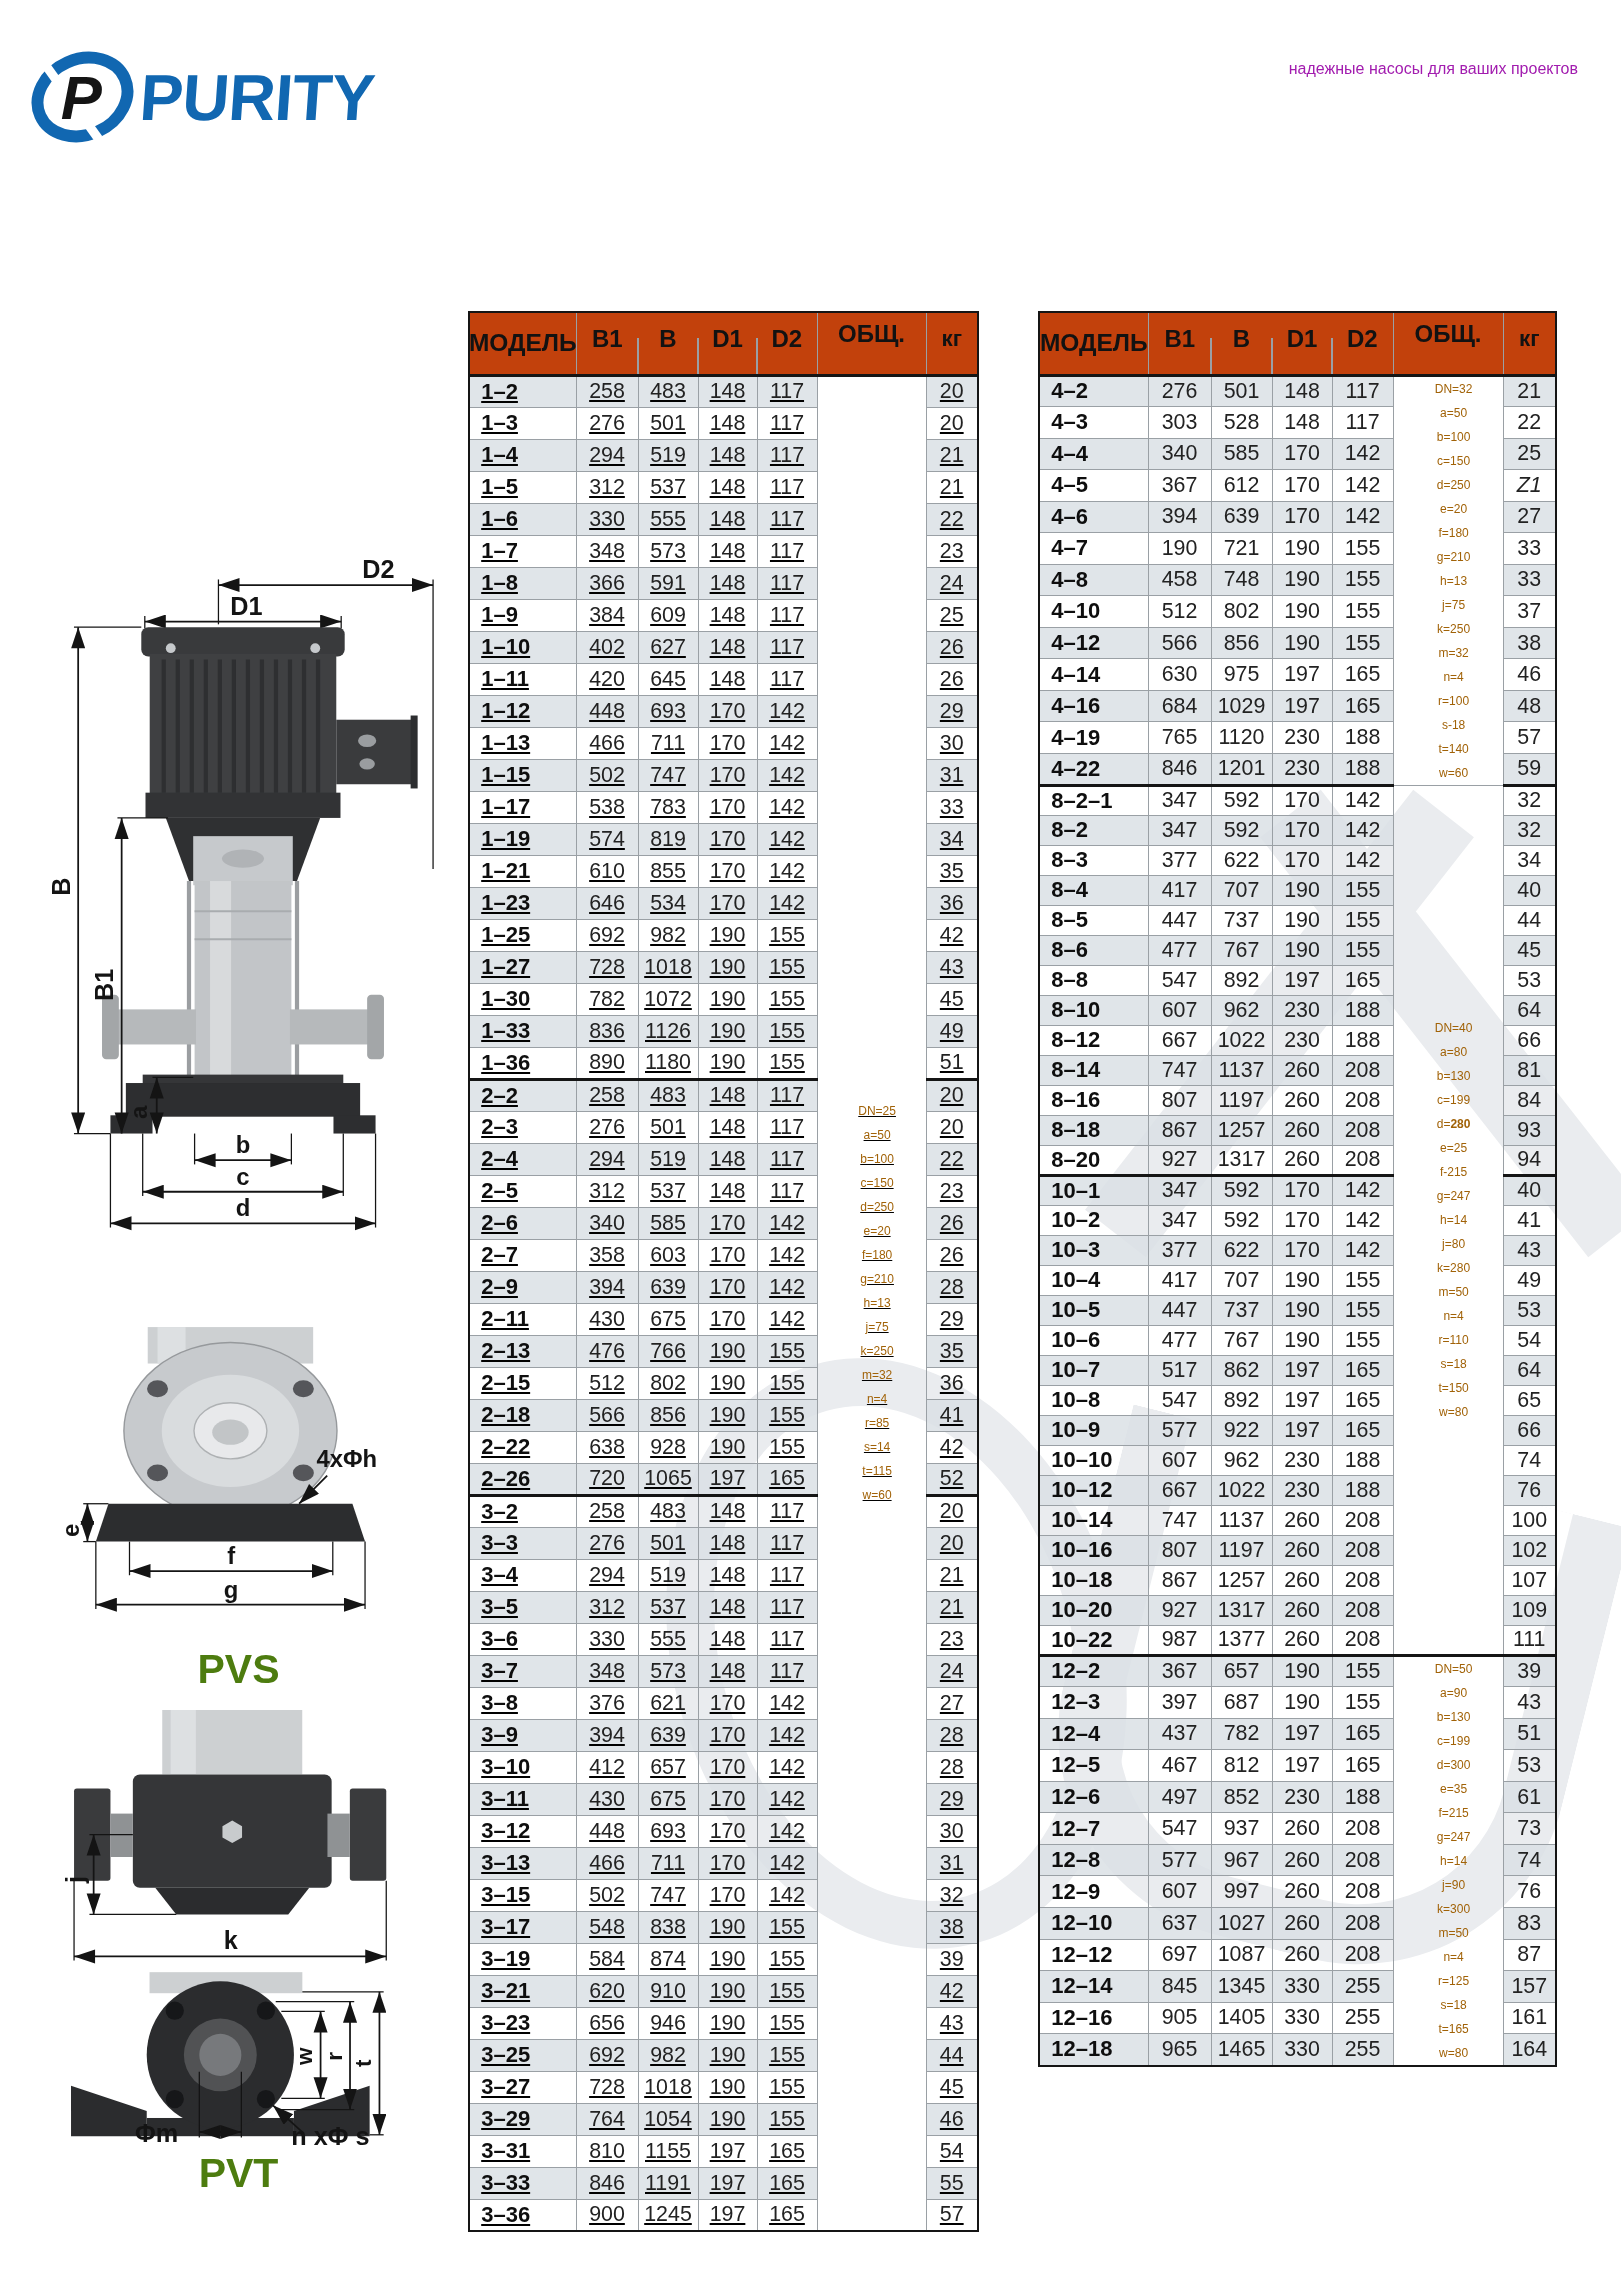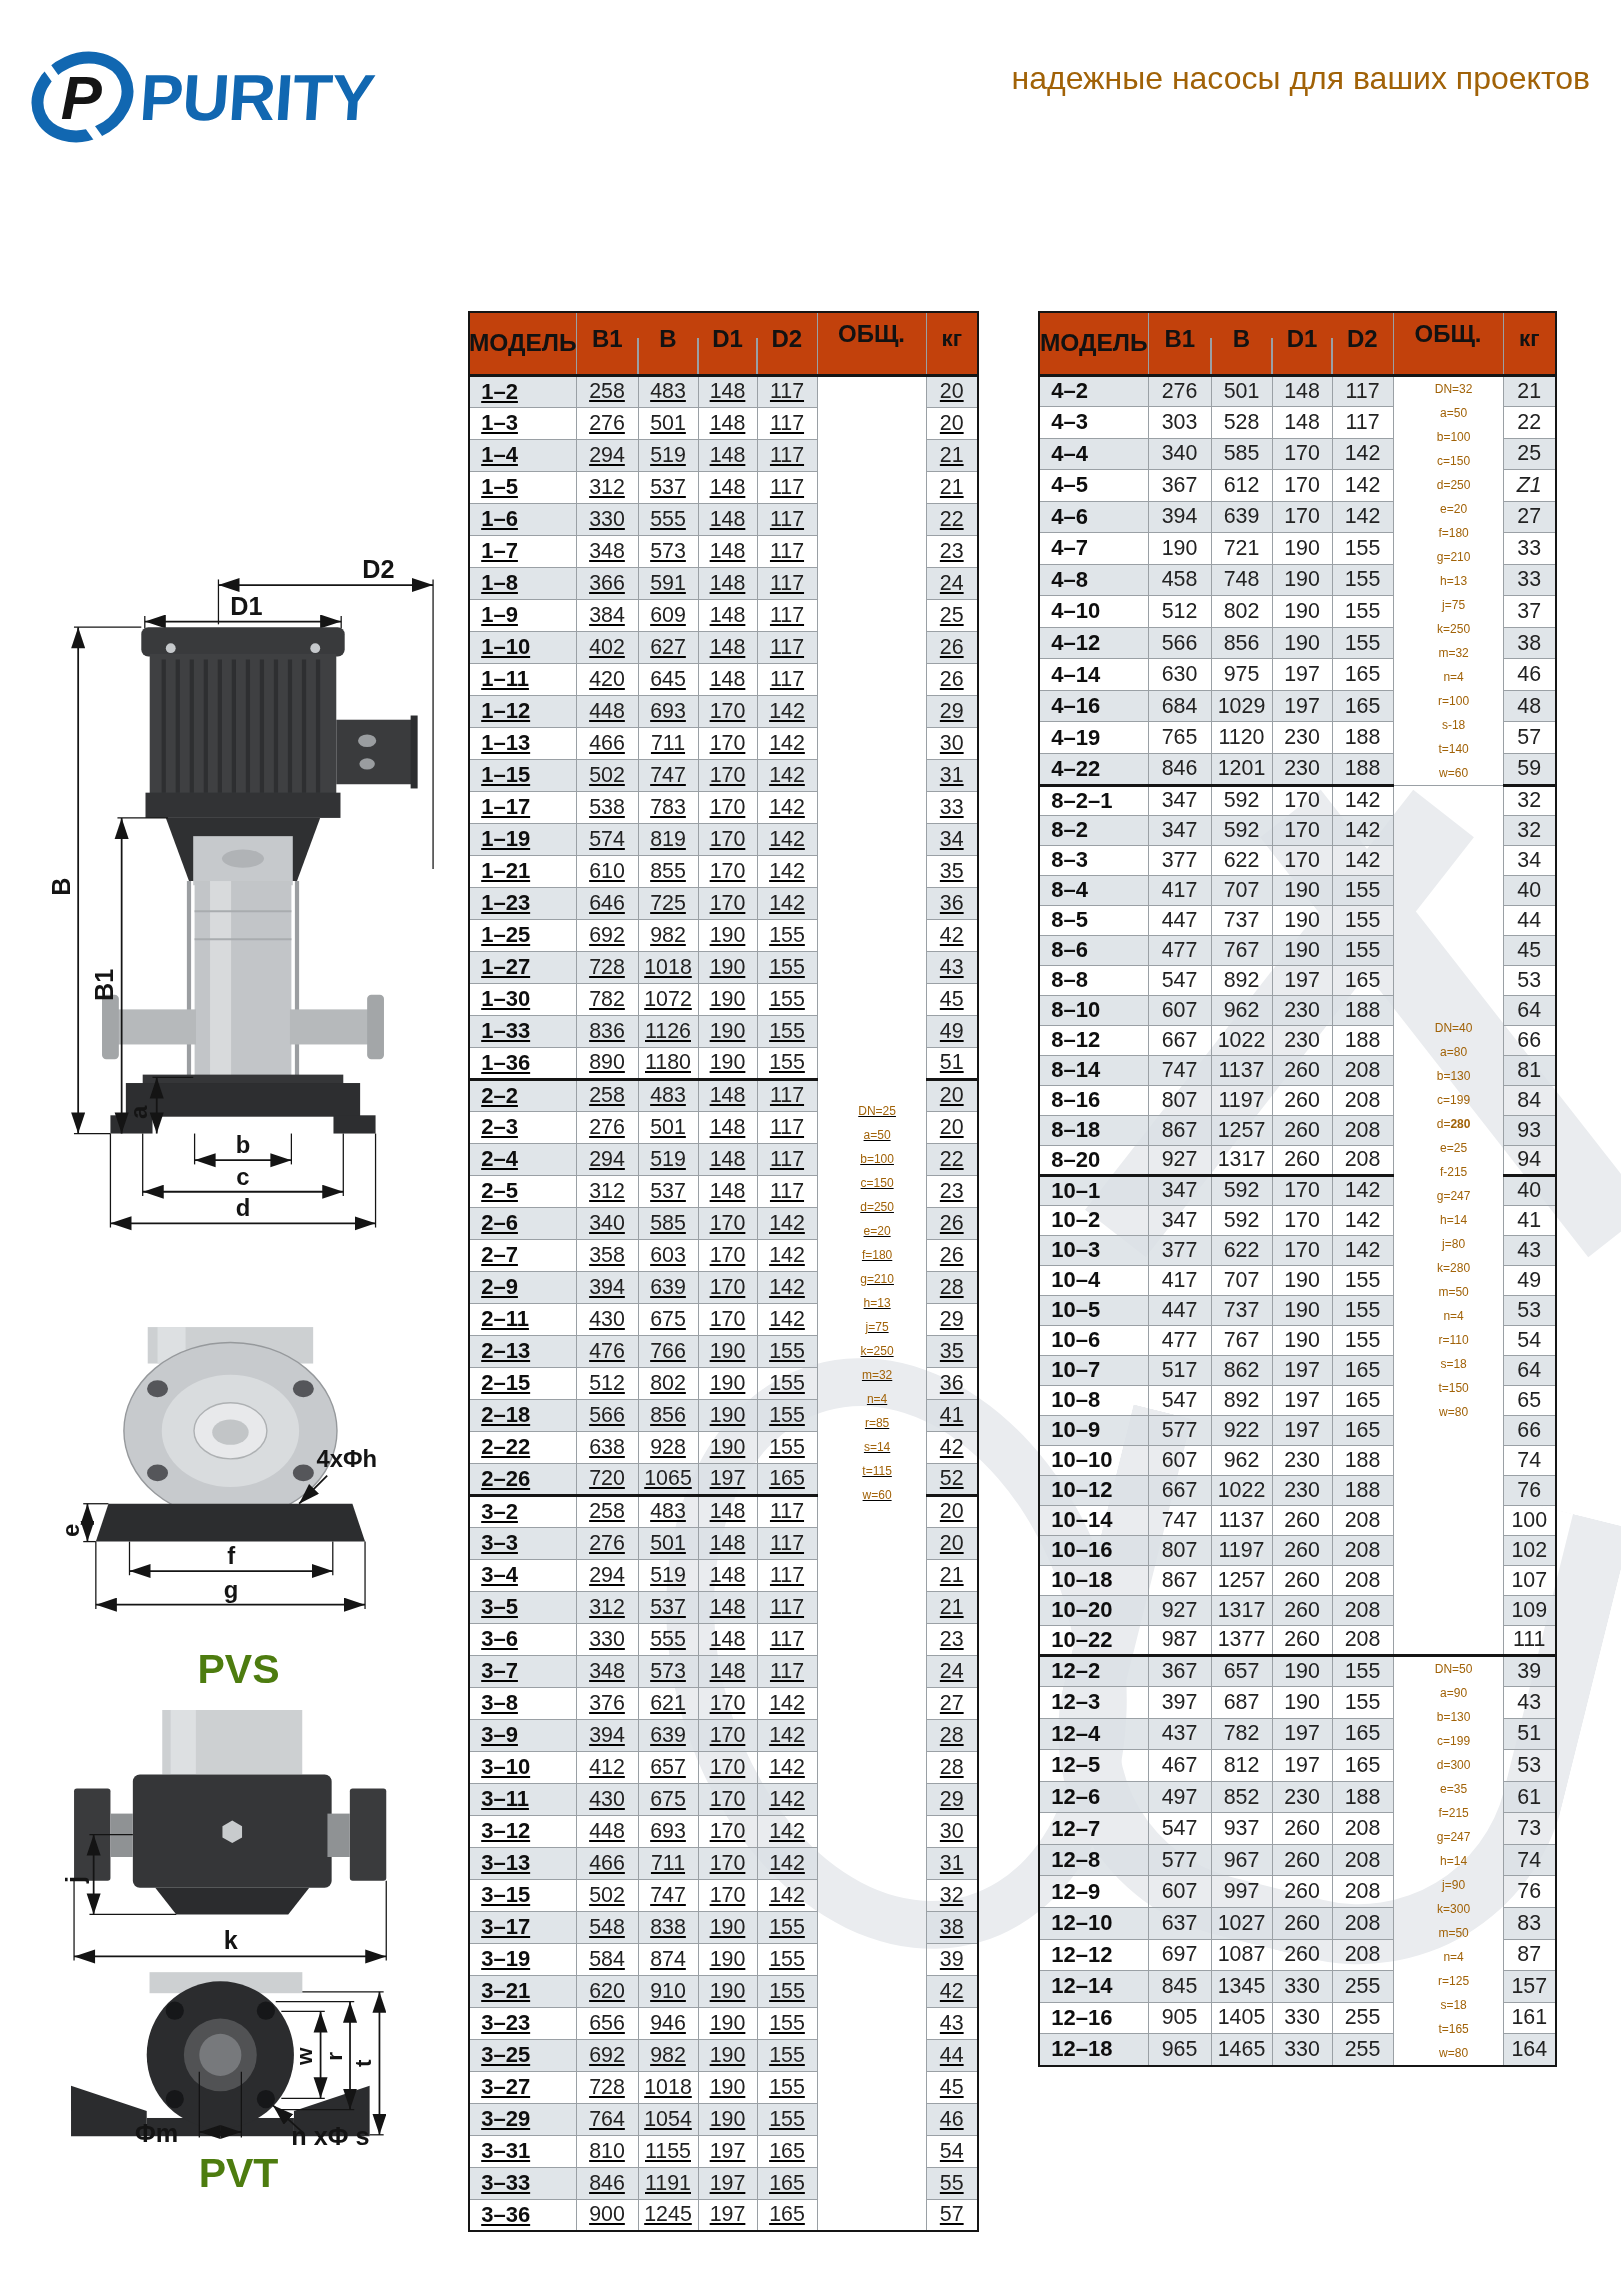--- a/index.html
+++ b/index.html
@@ -4,21 +4,21 @@
 <style>
   html,body{margin:0;padding:0;}
   body{
     width:1622px;height:2273px;position:relative;background:#ffffff;
     font-family:"Liberation Sans",sans-serif;overflow:hidden;
   }
   
   #logo{position:absolute;left:29.5px;top:45px;display:flex;align-items:center;z-index:3;}
   #logo-text{font-size:65px;font-weight:800;color:#1167b1;letter-spacing:-0.7px;
     transform:skewX(-4deg);line-height:1;margin-left:5.6px;}
-  #tagline{position:absolute;top:60px;right:32px;font-size:32px;color:#a16207;z-index:3;}
+  #tagline{position:absolute;top:60px;right:44px;font-size:16px;color:#a21caf;z-index:3;}
   
   .wm{position:absolute;z-index:0;pointer-events:none;}
   #wm-ring{left:673px;top:1353px;width:351px;height:505px;border:48px solid #eaecef;
     border-radius:50%;transform:rotate(-16deg);}
   #wm-x1{left:1241px;top:757px;width:77px;height:533px;background:#eaecef;transform:rotate(38deg);}
   #wm-x2{left:1416px;top:757px;width:77px;height:533px;background:#eaecef;transform:rotate(-38deg);}
   #wm-u{left:1066px;top:1459px;width:393px;height:435px;border:60px solid #eaecef;border-top:none;
     border-radius:0 0 210px 210px;transform:rotate(14deg);}
   
   table.dims{border-collapse:collapse;table-layout:fixed;position:absolute;z-index:2;
@@ -474,21 +474,21 @@
         <td class="mod">1–21</td>
         <td class="num">610</td>
         <td class="num">855</td>
         <td class="num">170</td>
         <td class="num">142</td>
         <td class="num kg">35</td>
       </tr>
       <tr class="shaded">
         <td class="mod">1–23</td>
         <td class="num">646</td>
-        <td class="num">725</td>
+        <td class="num">534</td>
         <td class="num">170</td>
         <td class="num">142</td>
         <td class="num kg">36</td>
       </tr>
       <tr>
         <td class="mod">1–25</td>
         <td class="num">692</td>
         <td class="num">982</td>
         <td class="num">190</td>
         <td class="num">155</td>

